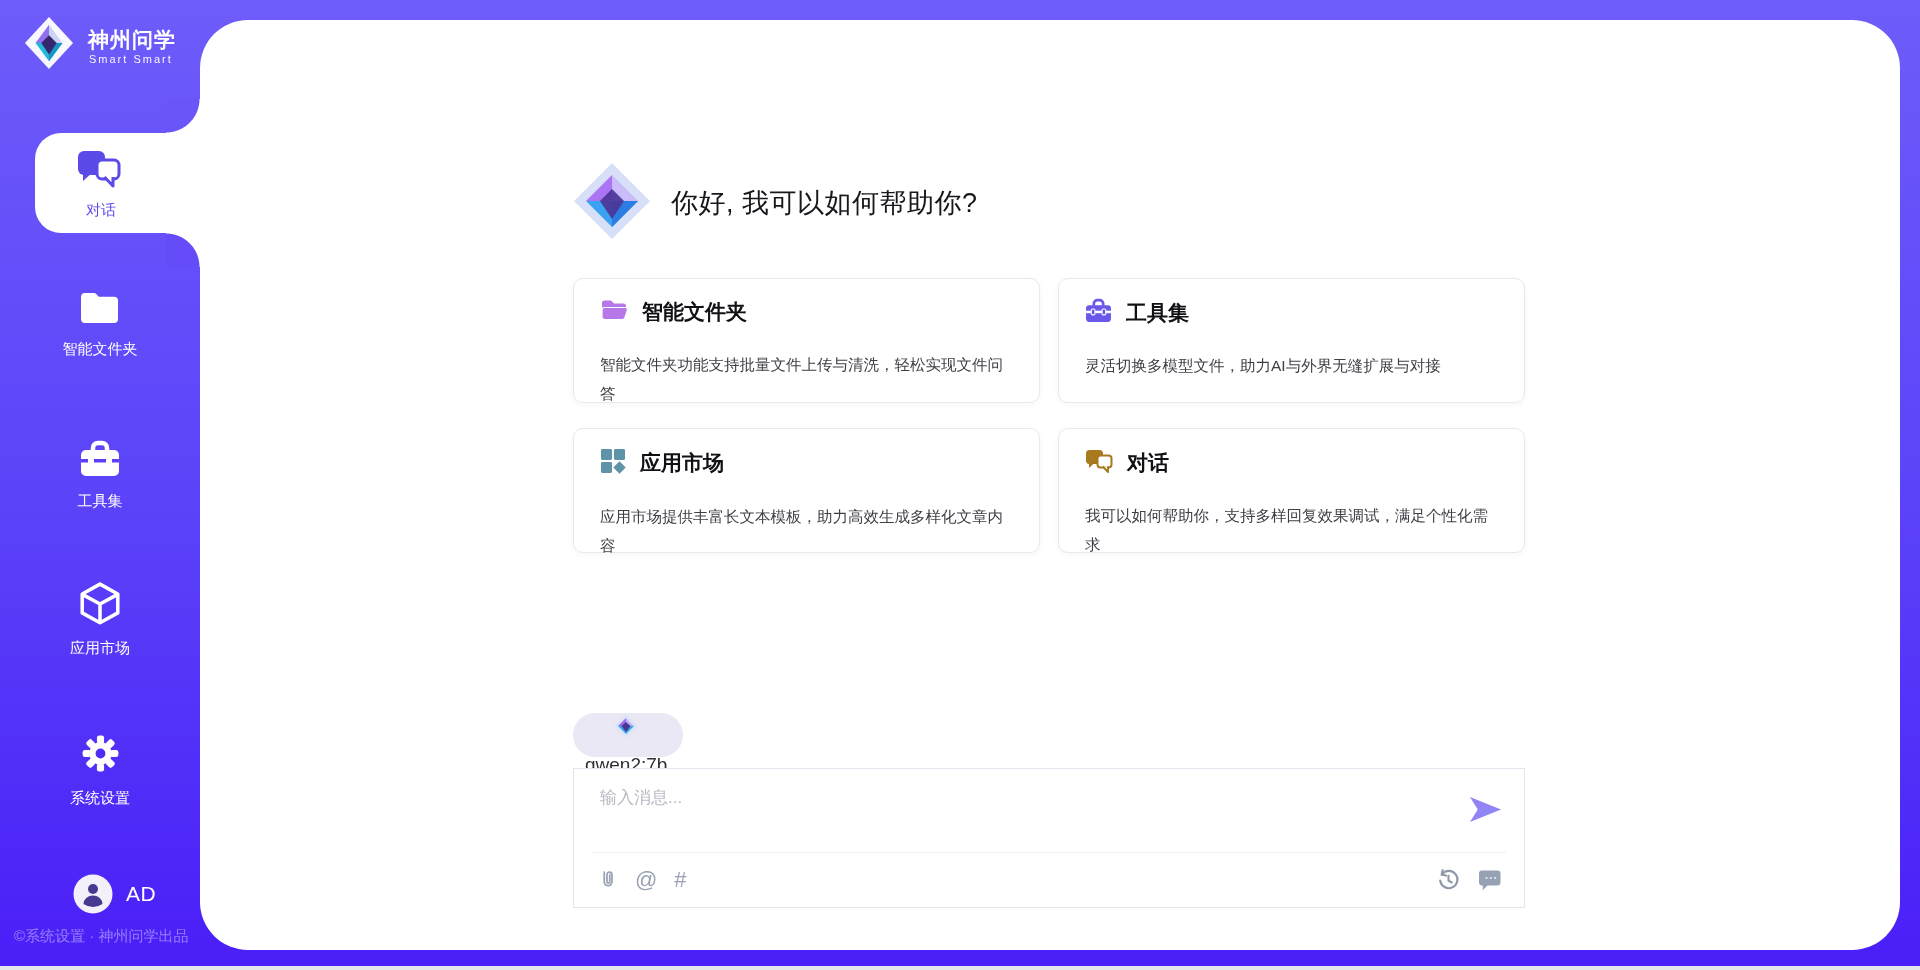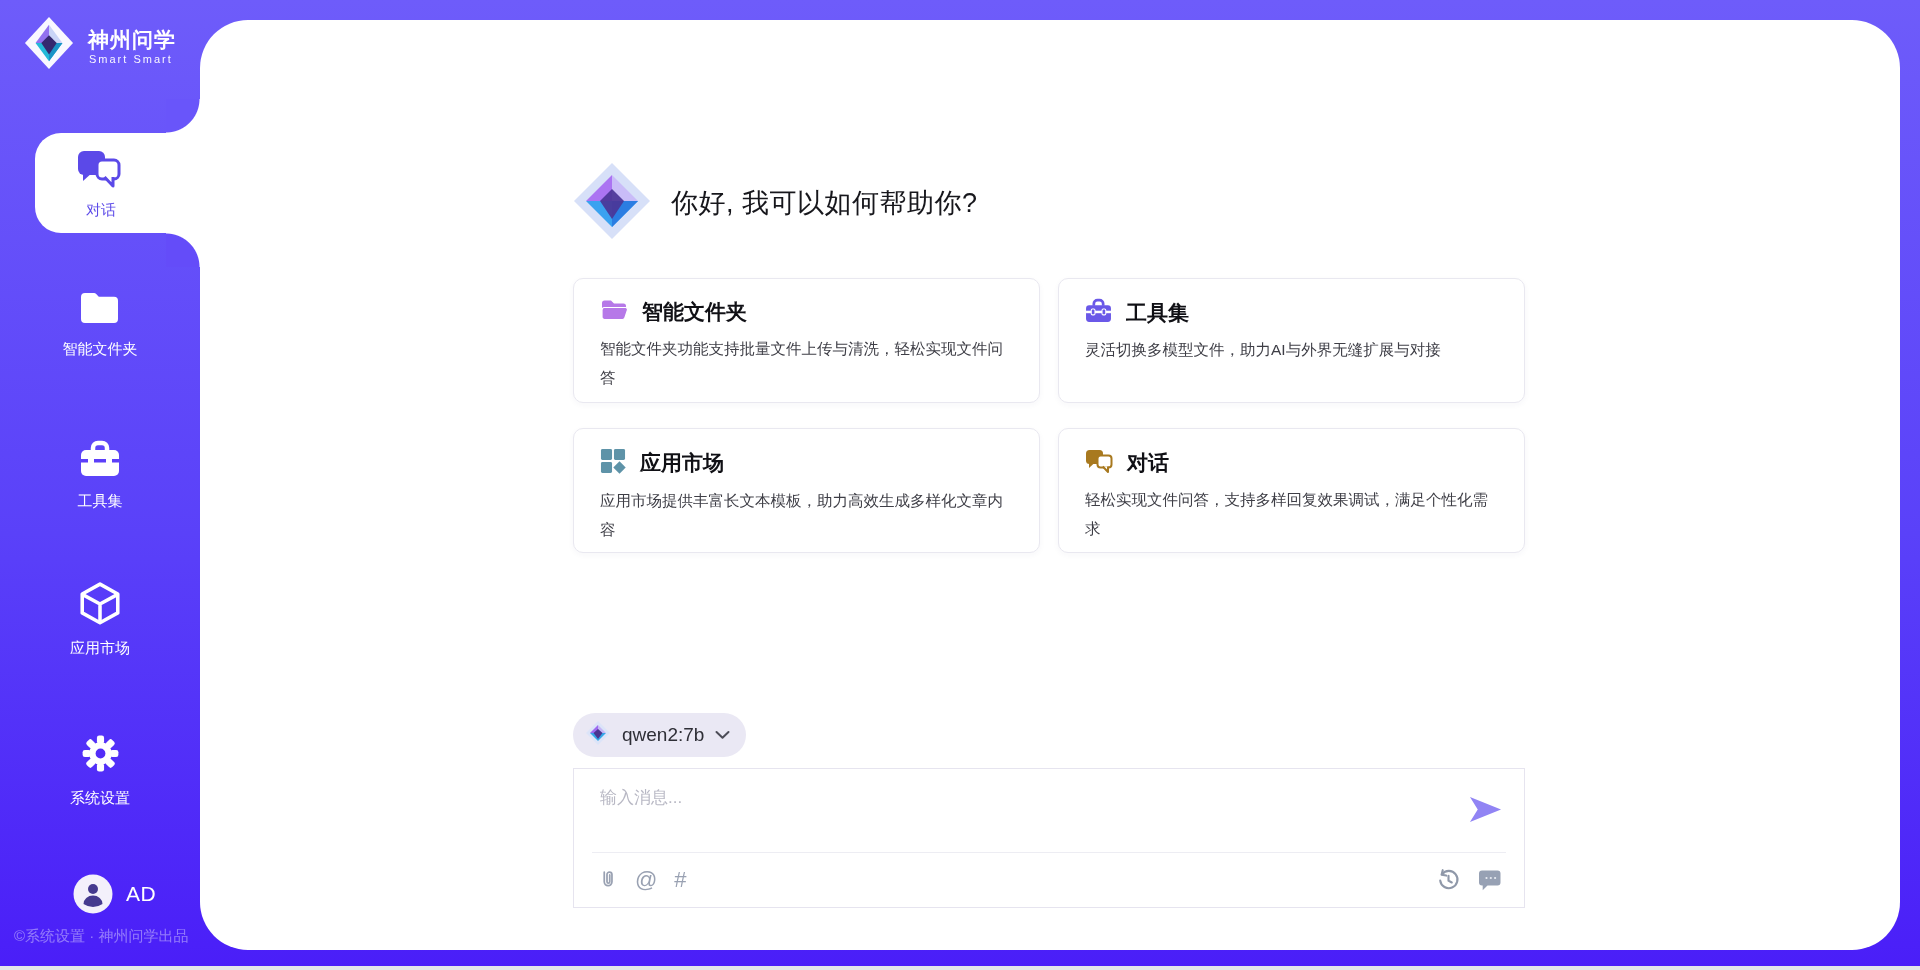--- a/index.html
+++ b/index.html
@@ -36,23 +36,23 @@
   .side-footer{position:absolute;left:14px;top:927px;width:200px;font-size:15px;color:rgba(255,255,255,.4);}
 
   
   .greeting{position:absolute;left:373px;top:142px;display:flex;align-items:center;gap:20px;}
   .greeting-title{font-size:27px;font-weight:400;color:#17171c;letter-spacing:.5px;}
 
   .cards{position:absolute;left:373px;top:258px;width:952px;display:grid;grid-template-columns:467px 467px;column-gap:18px;row-gap:25px;}
   .card{height:125px;background:#fff;border:1px solid #e9e8f0;border-radius:10px;padding:19px 26px;box-shadow:0 2px 6px rgba(40,40,90,.04);cursor:pointer;}
   .card-head{display:flex;align-items:center;gap:14px;}
   .card-title{font-size:21px;font-weight:700;color:#101015;}
-  .card-desc{margin-top:8px;font-size:15.5px;line-height:29px;color:#3e3e46;}
-
-  .model-chip{position:absolute;left:373px;top:693px;height:44px;padding:0 16px 0 12px;border-radius:22px;background:#EAE8F4;display:inline-flex;align-items:center;gap:11px;cursor:pointer;}
+  .card-desc{margin-top:24px;font-size:15.5px;line-height:29px;color:#3e3e46;}
+
+  .model-chip{position:absolute;left:373px;top:693px;height:44px;padding:0 16px 0 12px;border-radius:22px;background:#EAE8F4;display:inline-flex;align-items:center;gap:11px;cursor:pointer;flex-direction:column;}
   .model-label{font-size:19px;color:#2e2e36;}
 
   .composer{position:absolute;left:373px;top:748px;width:952px;height:140px;background:#fff;border:1.5px solid #e6e4ef;border-radius:0;}
   .composer textarea{position:absolute;left:24px;top:15px;width:850px;height:56px;border:none;outline:none;resize:none;
     font-family:"Liberation Sans","DejaVu Sans",sans-serif;font-size:17px;color:#32323a;background:transparent;}
   .composer textarea::placeholder{color:#b8b8c4;}
   .send-btn{position:absolute;right:22px;top:27px;background:none;border:none;padding:0;cursor:pointer;line-height:0;}
   .composer-divider{position:absolute;left:18px;right:18px;top:83px;border-top:1px solid #ededf3;}
   .composer-left{position:absolute;left:22px;top:98px;display:flex;align-items:center;gap:17px;}
   .composer-right{position:absolute;right:22px;top:98px;display:flex;align-items:center;gap:17px;}
@@ -231,21 +231,21 @@
           <span>
             <svg width="28" height="25" viewBox="0 0 28 25">
               <rect x="1" y="2" width="17" height="14" rx="3.5" fill="#a8791f"></rect>
               <path d="M4 14 L4 20 L10.5 14 Z" fill="#a8791f"></path>
               <rect x="12.5" y="7.5" width="14" height="12" rx="3" fill="#fff" stroke="#a8791f" stroke-width="2"></rect>
               <path d="M23 18.5 L23 24 L17.8 18.5" fill="#fff" stroke="#a8791f" stroke-width="2" stroke-linejoin="round"></path>
             </svg>
           </span>
           <span class="card-title">对话</span>
         </div>
-        <div class="card-desc">轻松实现文件问答，支持多样回复效果调试，满足个性化需求</div>
+        <div class="card-desc">我可以如何帮助你，支持多样回复效果调试，满足个性化需求</div>
       </div>
     </div>
 
     <div class="model-chip">
       <span>
         <svg width="26" height="26" viewBox="0 0 26 26">
           <polygon points="13,1 25,13 13,25 1,13" fill="#dce4f8"></polygon>
           <polygon points="13,5 5,13 13,13" fill="#9e6bf0"></polygon>
           <polygon points="13,5 21,13 13,13" fill="#c4b6f6"></polygon>
           <polygon points="5,13 21,13 13,21" fill="#35a7e8"></polygon>

